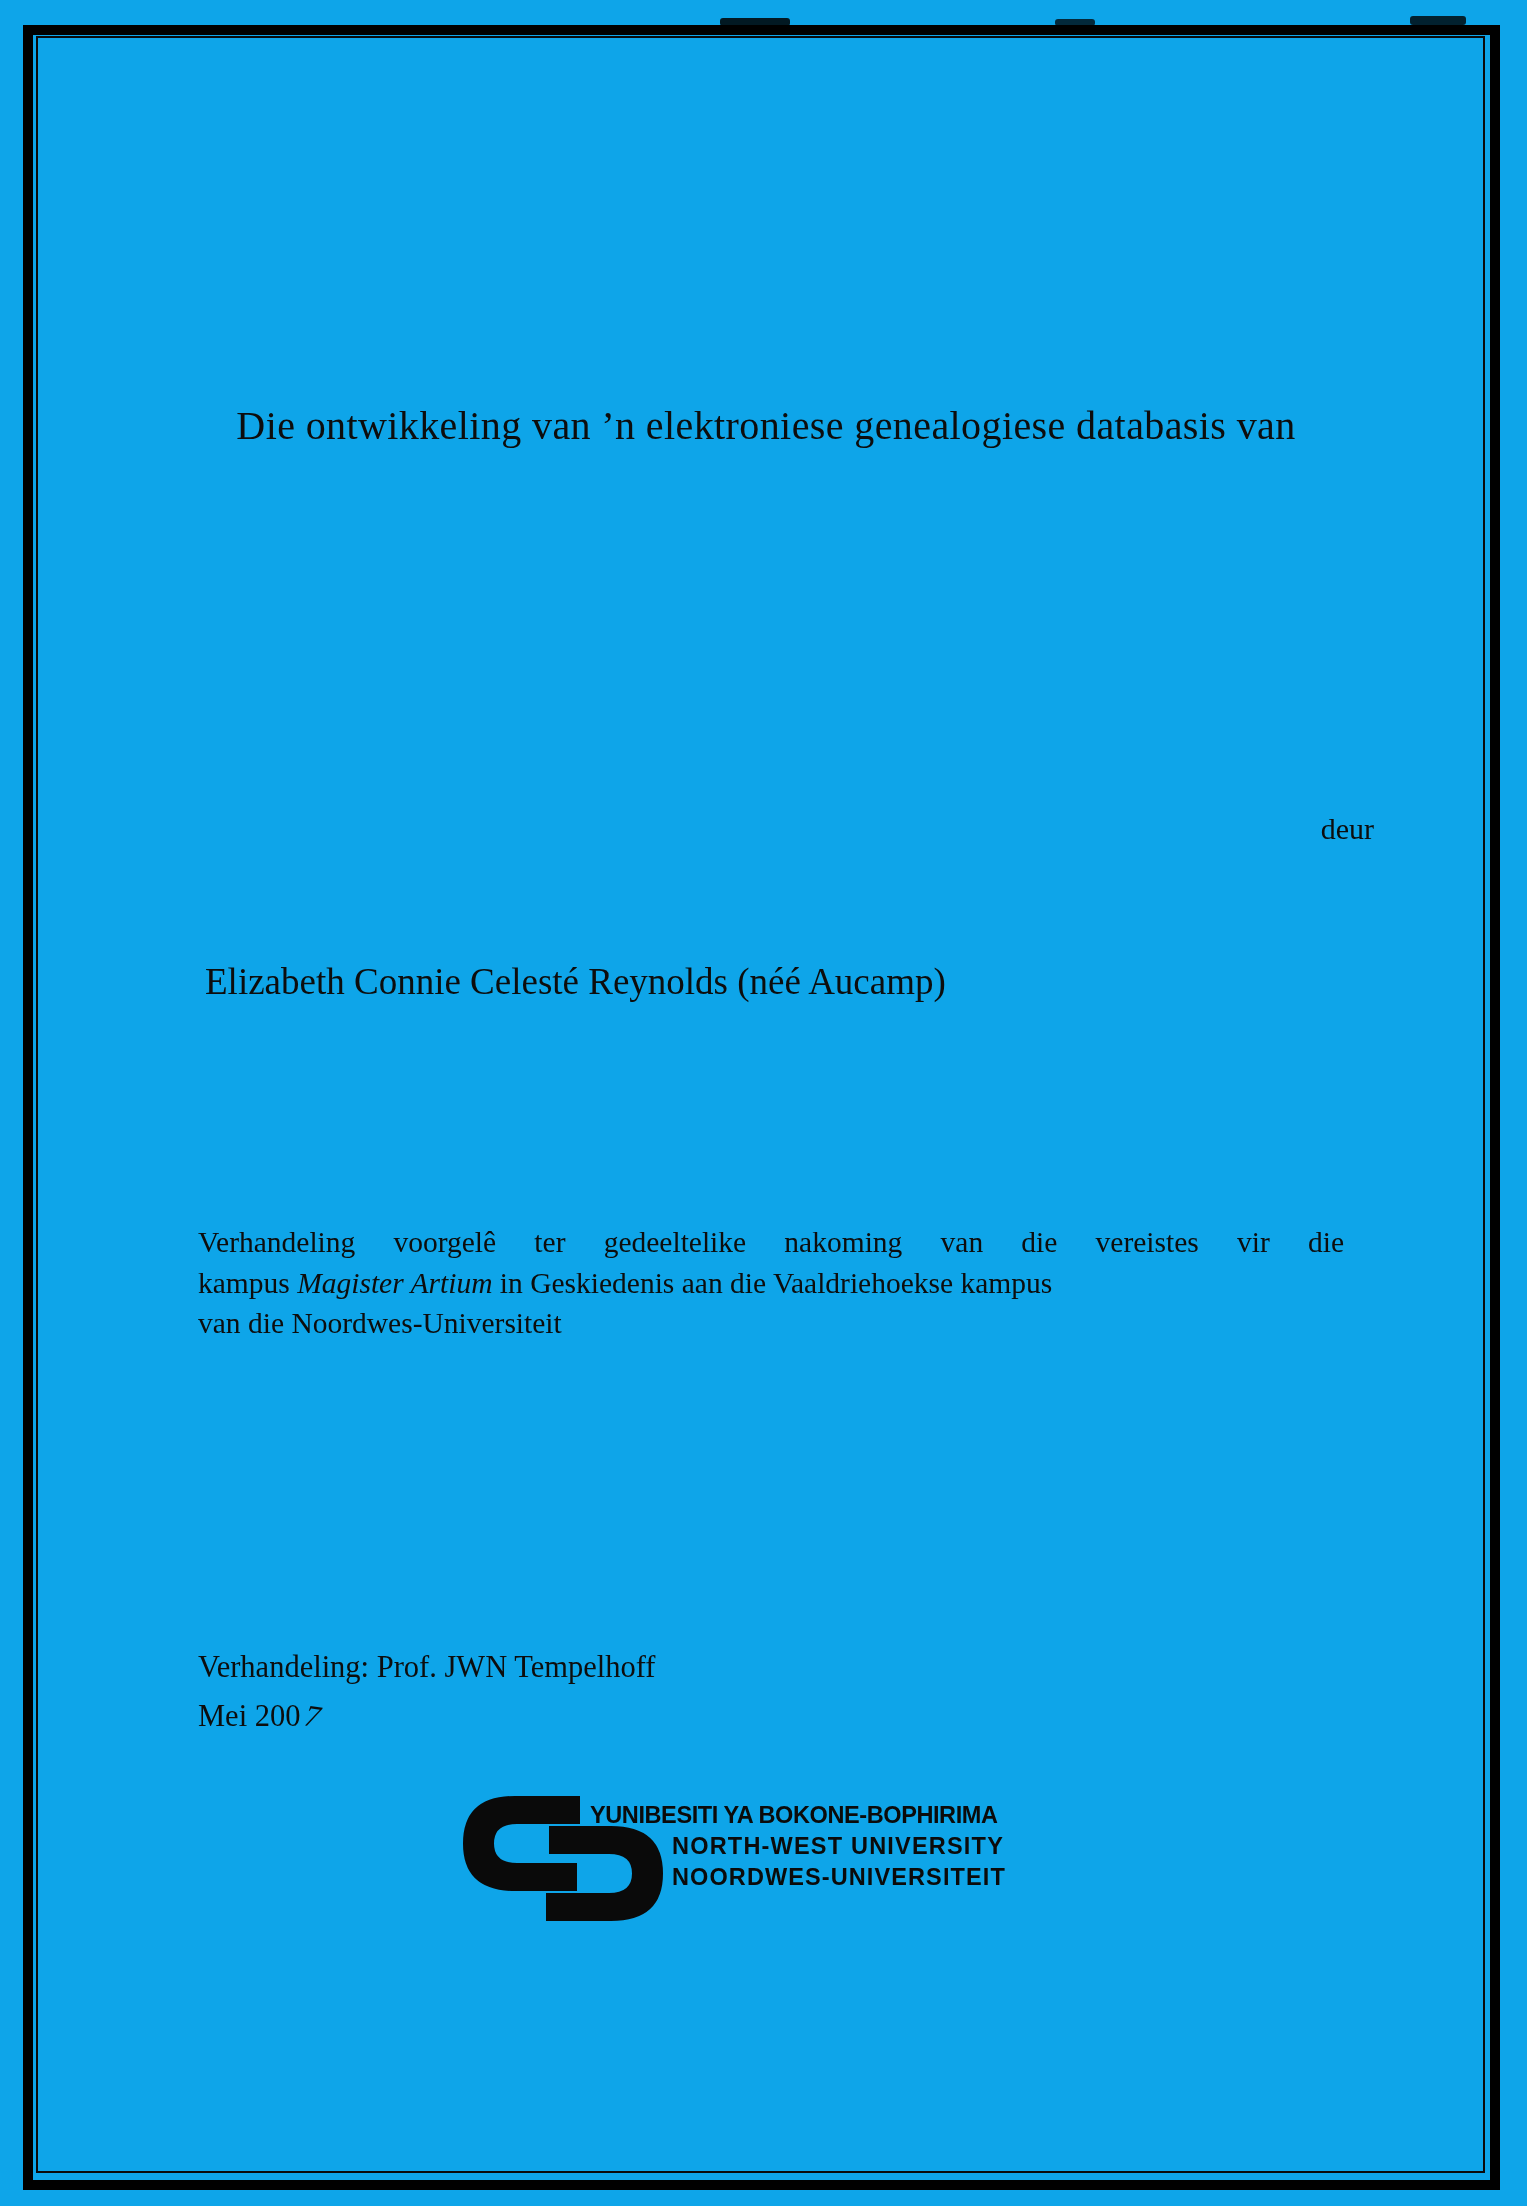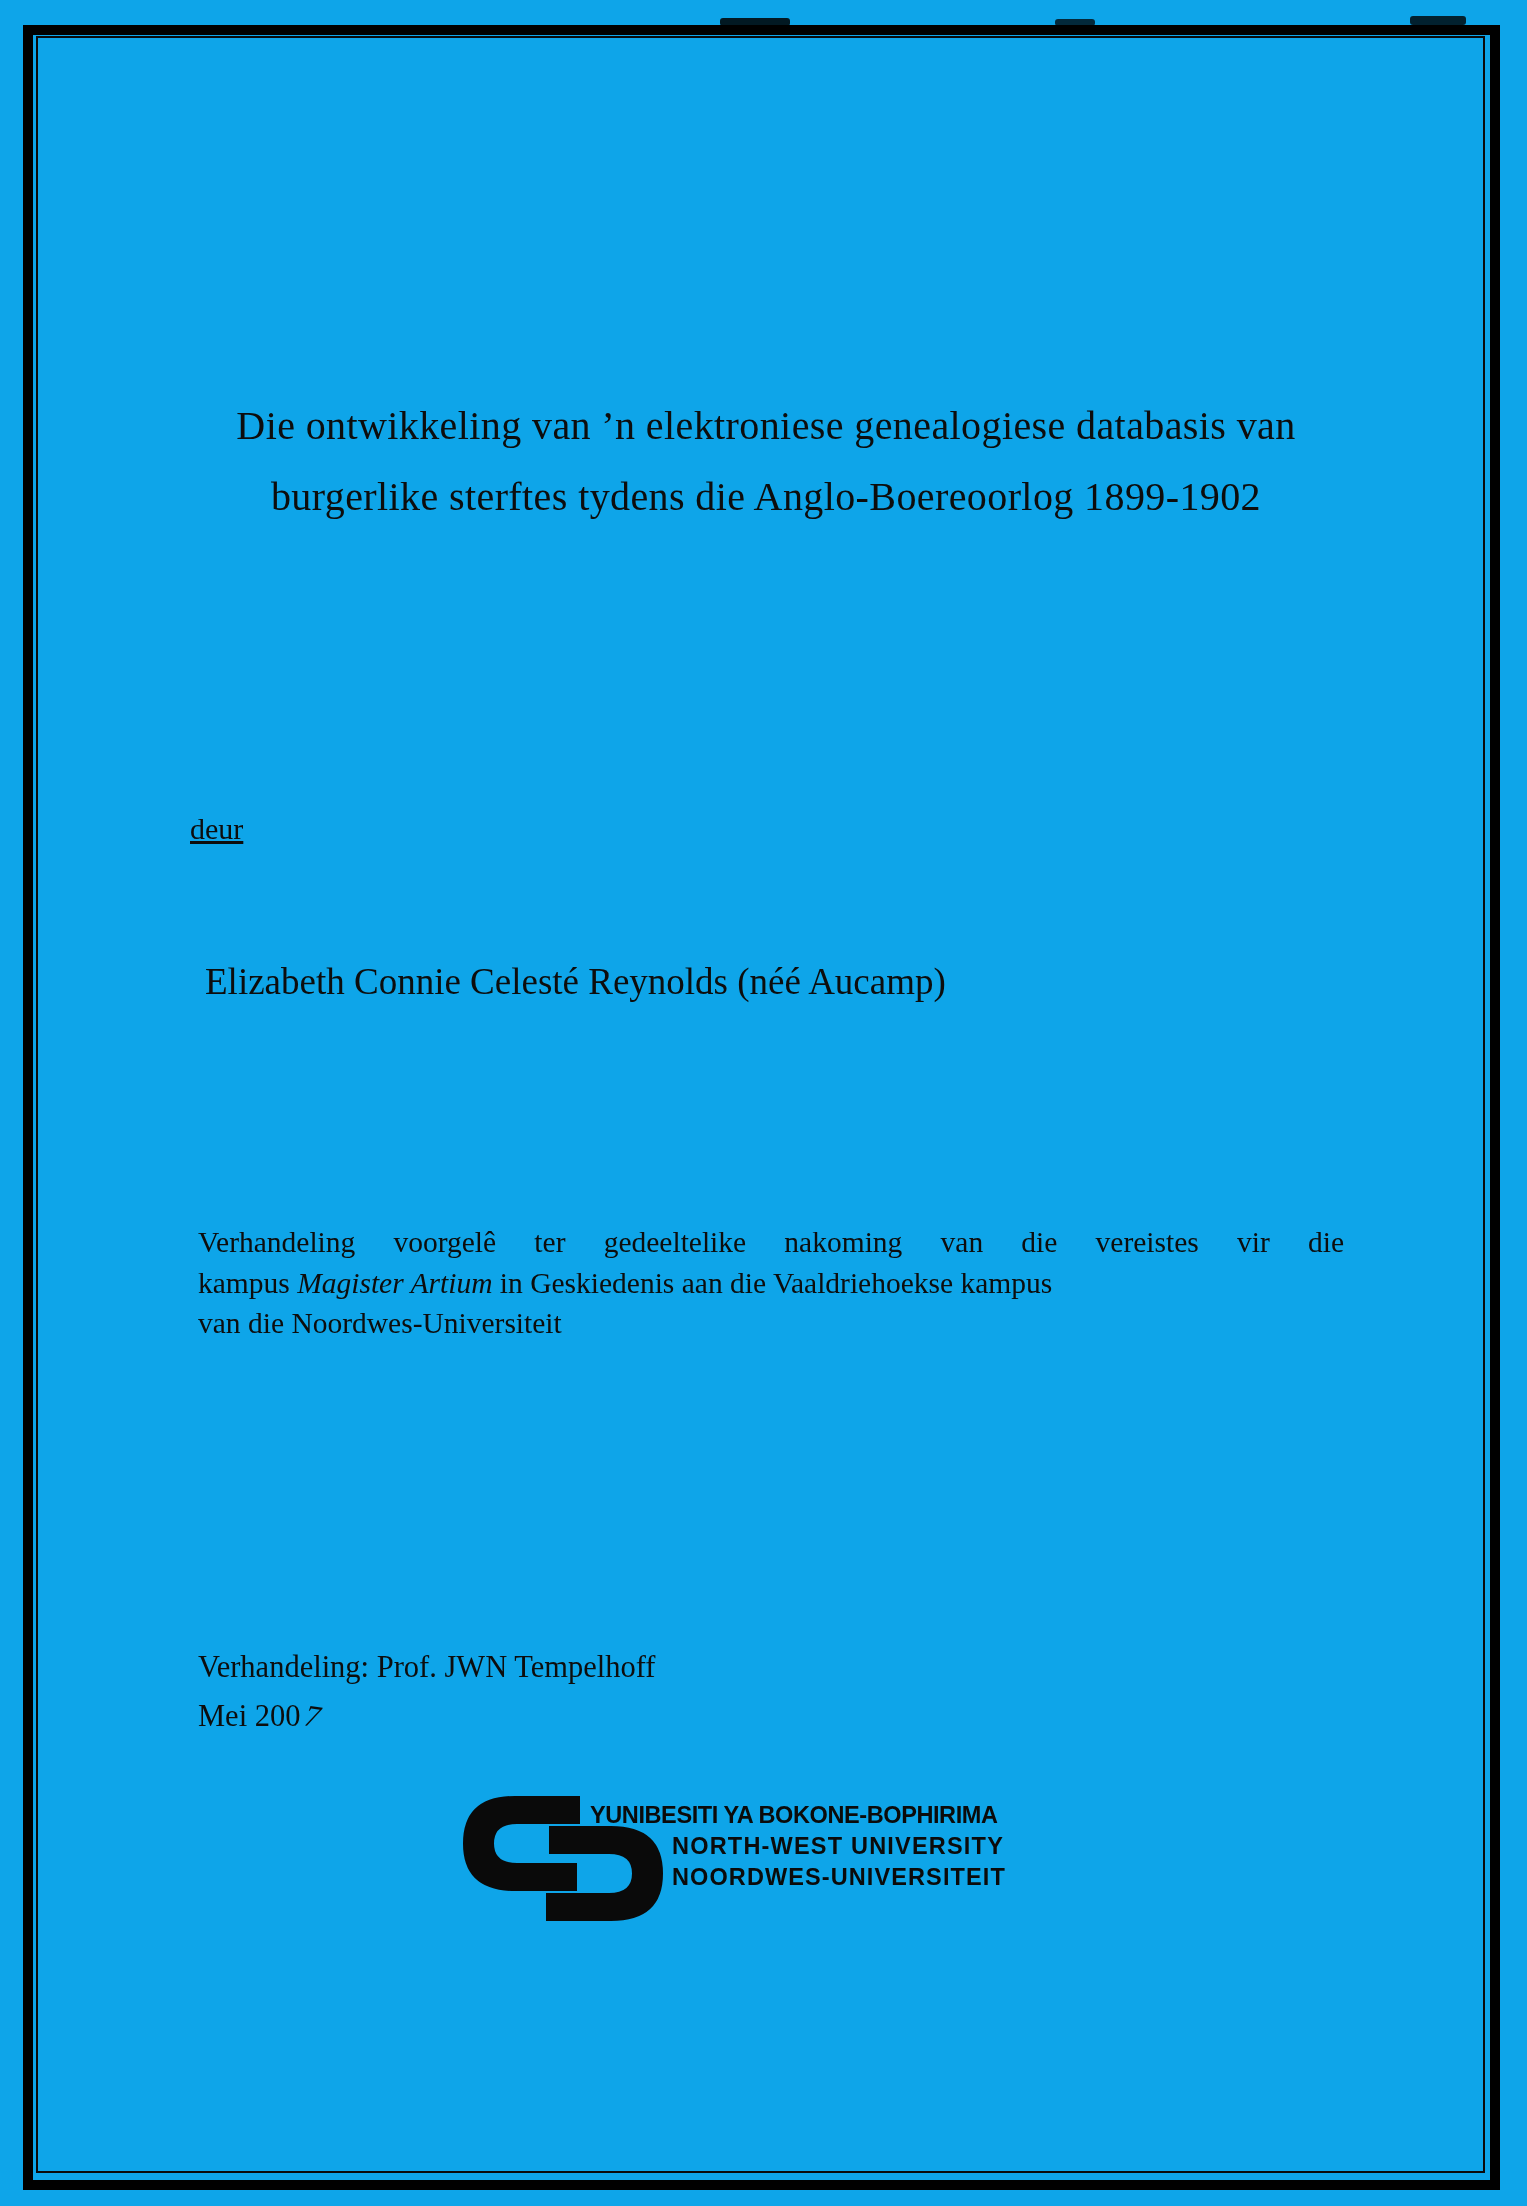--- a/index.html
+++ b/index.html
@@ -37,25 +37,24 @@
     text-align: center;
     font-size: 40px;
     letter-spacing: 0.4px;
     white-space: nowrap;
   }
   .title-1 { top: 402px; }
   .title-2 { top: 473px; }
 
   .byline {
     position: absolute;
-    left: 190px; width: 1170px;
+    left: 204px; width: 1170px;
     top: 812px;
-    text-align: left;
+    text-align: right;
     font-size: 30px;
-    text-decoration: underline;
   }
   .author {
     position: absolute;
     left: 205px; width: 1160px;
     top: 960px;
     text-align: left;
     font-size: 37px;
     white-space: nowrap;
   }
 
@@ -112,21 +111,20 @@
 
 <div class="page">
 
   <div class="frame-outer"></div>
   <div class="frame-inner"></div>
   <div class="artifact a1"></div>
   <div class="artifact a2"></div>
   <div class="artifact a3"></div>
 
   <div class="title-line title-1">Die ontwikkeling van ’n elektroniese genealogiese databasis van</div>
-  <div class="title-line title-2">burgerlike sterftes tydens die Anglo-Boereoorlog 1899-1902</div>
 
   <div class="byline">deur</div>
 
   <div class="author">Elizabeth Connie Celesté Reynolds (néé Aucamp)</div>
 
   <div class="statement">
     <div class="just">Verhandeling voorgelê ter gedeeltelike nakoming van die vereistes vir die</div>
     <div><span>kampus </span><em>Magister Artium</em><span> in Geskiedenis aan die Vaaldriehoekse kampus</span></div>
     <div>van die Noordwes-Universiteit</div>
   </div>

